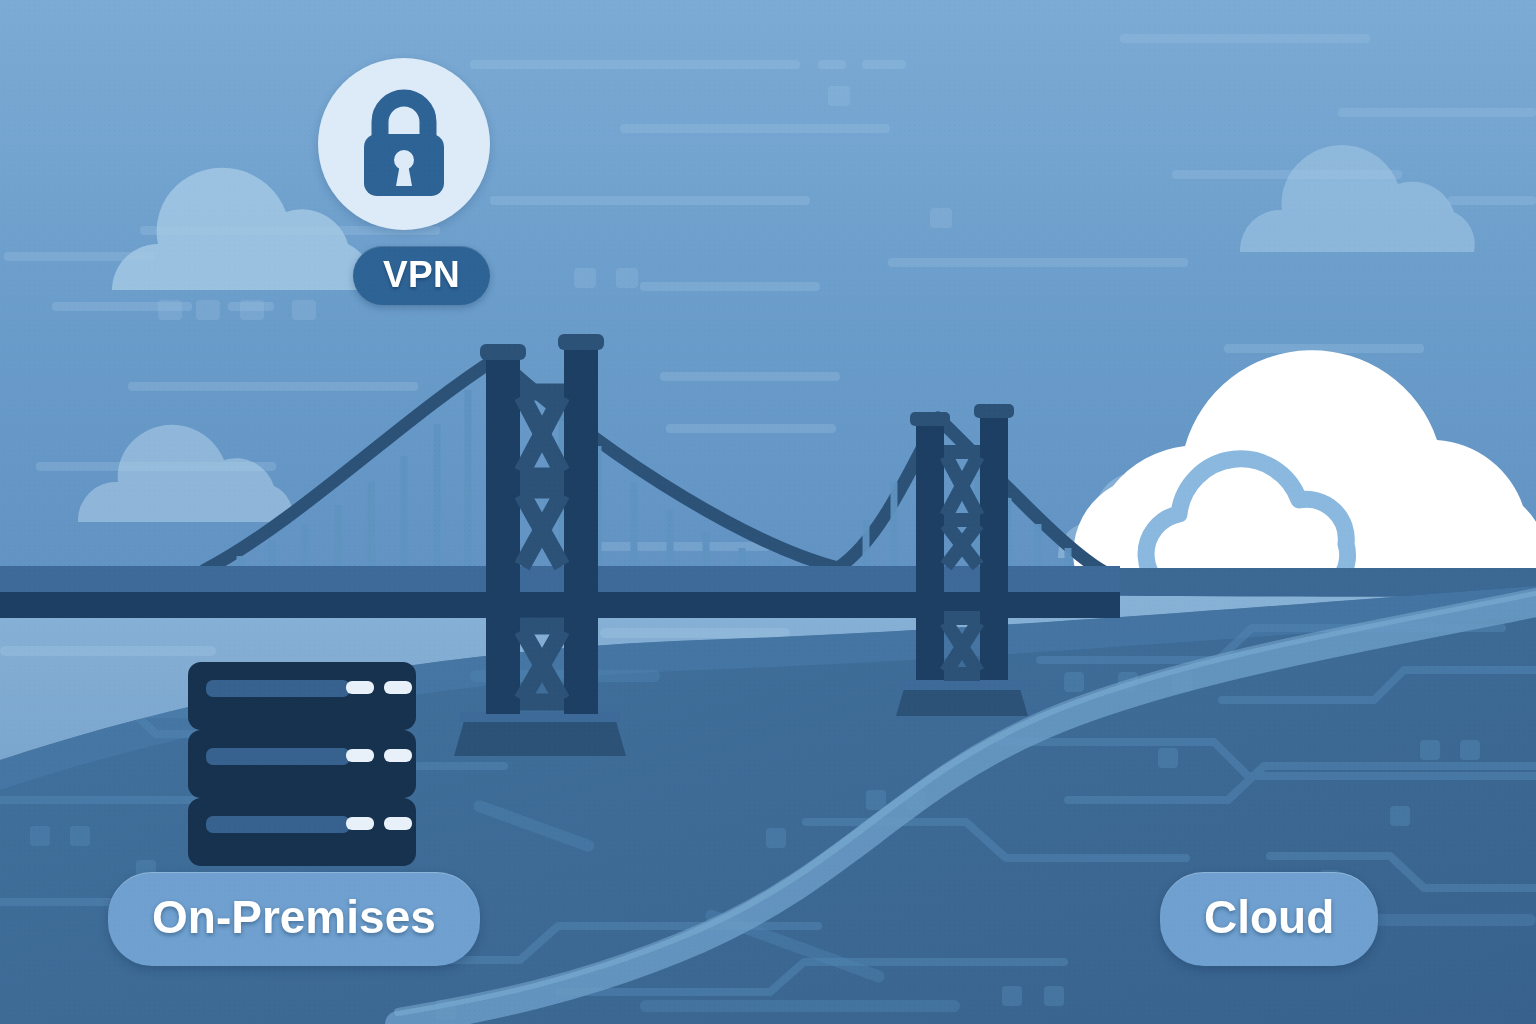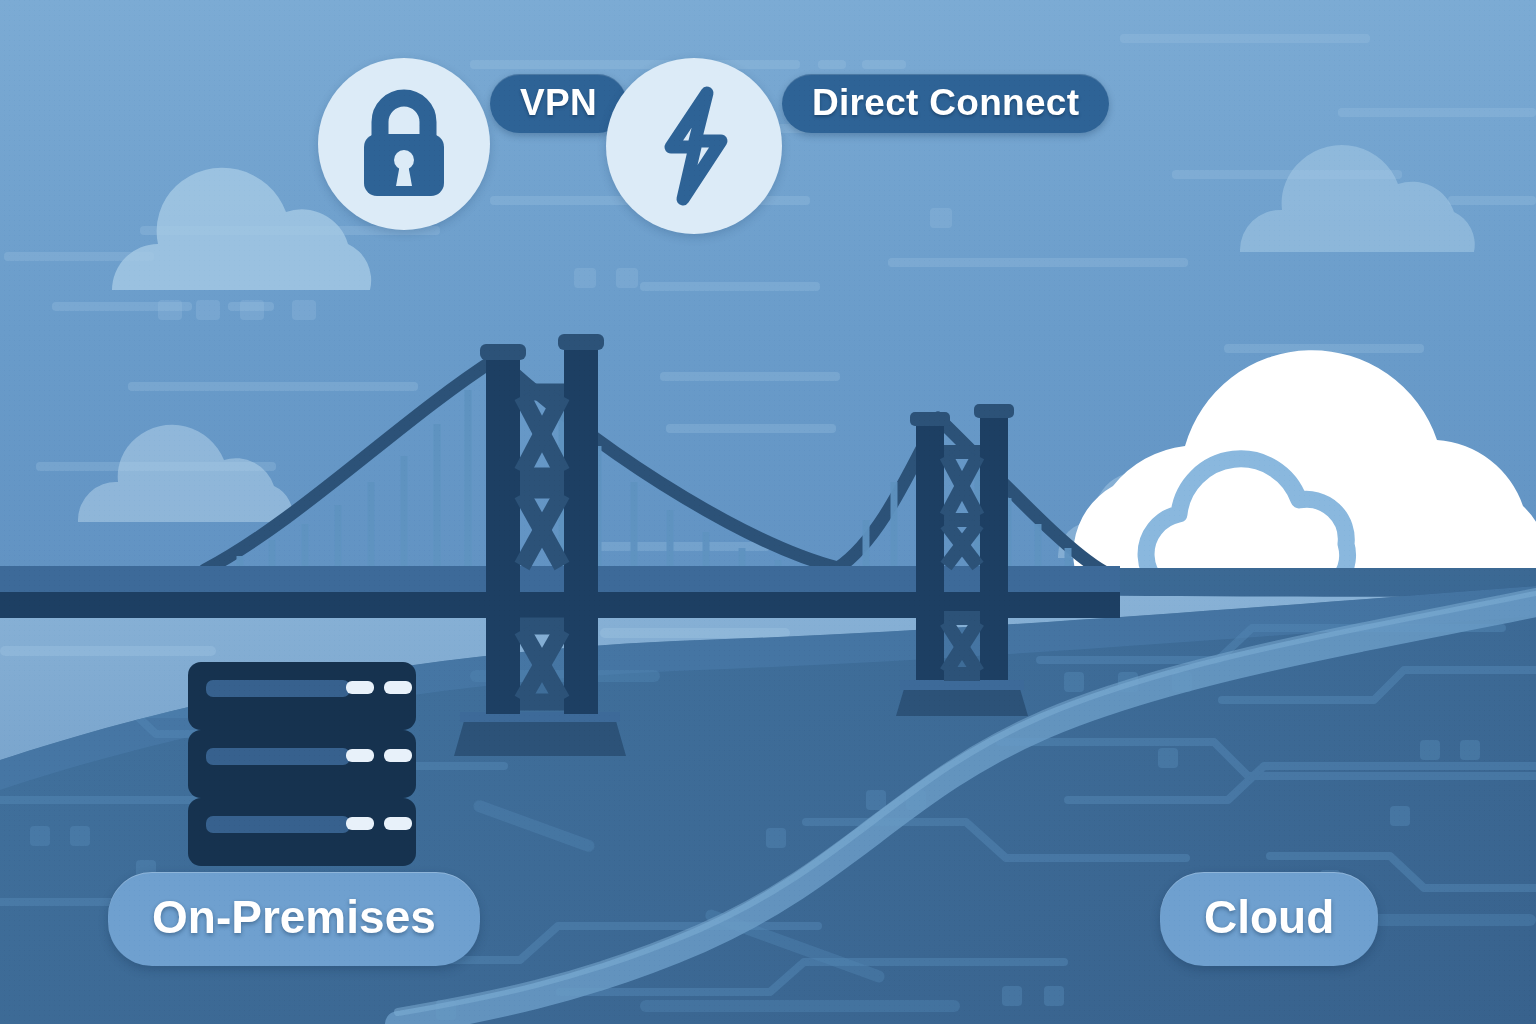--- a/index.html
+++ b/index.html
@@ -31,21 +31,22 @@
     position: absolute;
     top: 0;
     left: 0;
     width: 1536px;
     height: 330px;
     pointer-events: none;
   }
   .chip {
     position: absolute;
     display: flex;
-    align-items: flex-start;
+    flex-direction: column;
+    align-items: flex-end;
     pointer-events: auto;
   }
   .chip-circle {
     width: 172px;
     height: 172px;
     border-radius: 50%;
     background: #dcebf7;
     box-shadow: 0 3px 10px rgba(20,55,95,0.20);
     display: flex;
     align-items: center;
@@ -394,28 +395,20 @@
         <svg width="108" height="116" viewBox="0 0 108 116" aria-hidden="true">
           <path d="M30,52 V36 a24,24 0 0 1 48,0 V52" fill="none" stroke="#2e6396" stroke-width="17" stroke-linecap="round"></path>
           <rect x="14" y="48" width="80" height="62" rx="13" fill="#2e6396"></rect>
           <circle cx="54" cy="74" r="10" fill="#dcebf7"></circle>
           <path d="M50,78 h8 l4,22 h-16 Z" fill="#dcebf7"></path>
         </svg>
       </div>
       <div class="chip-badge">VPN</div>
     </div>
 
-    <div class="chip" id="chip-directconnect">
-      <div class="chip-circle">
-        <svg width="98" height="122" viewBox="0 0 98 122" aria-hidden="true">
-          <path d="M62,8 L26,62 H50 L38,114 L76,56 H50 Z" fill="none" stroke="#2e6396" stroke-width="13" stroke-linejoin="round" stroke-linecap="round"></path>
-        </svg>
-      </div>
-      <div class="chip-badge">Direct Connect</div>
-    </div>
 
 
   </div>
 
   <div class="zone-pill" id="zone-cloud">Cloud</div>
 
   <div class="zone-pill" id="zone-onprem">On-Premises</div>
 
   <div id="grain"></div>
 </div>

